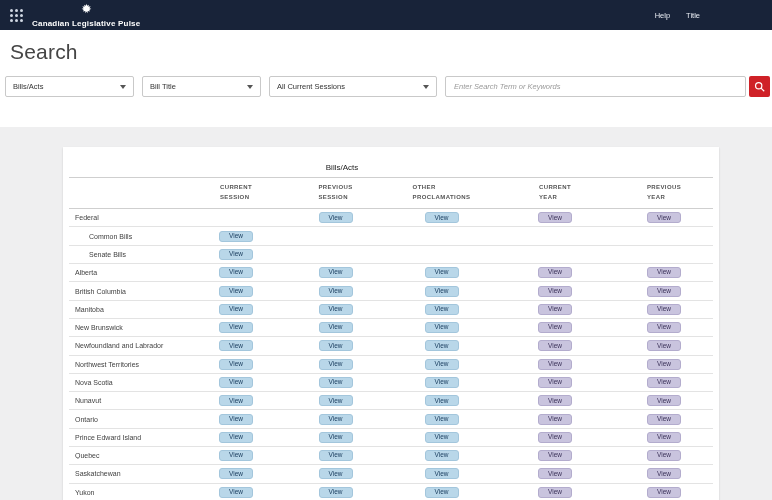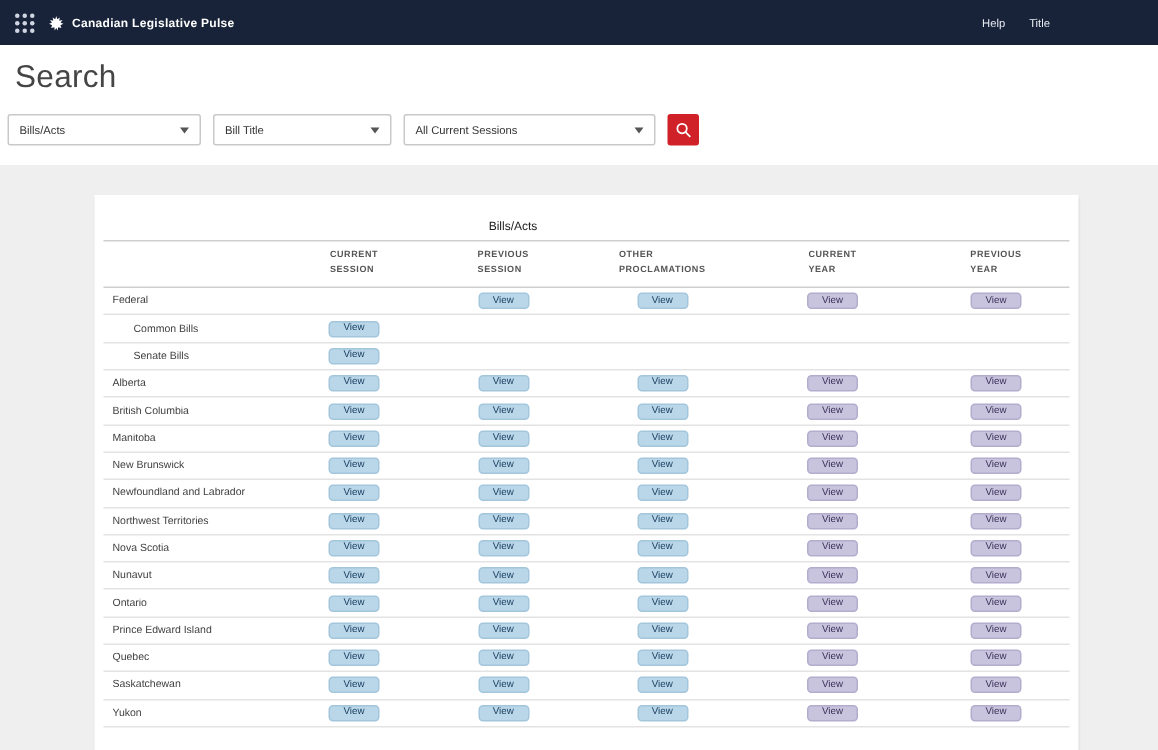--- a/index.html
+++ b/index.html
@@ -21,29 +21,29 @@
   }
   .nav-left { display: flex; align-items: center; gap: 9px; }
   .waffle {
     display: grid;
     grid-template-columns: repeat(3, 3px);
     grid-auto-rows: 3px;
     gap: 2px;
     cursor: pointer;
   }
   .waffle i { background: #cfd6e2; border-radius: 50%; width: 3px; height: 3px; }
-  .brand { display: flex; align-items: center; gap: 5px; }
+  .brand { display: flex; align-items: center; gap: 5px; flex-direction: column; }
   .leaf { display: inline-flex; width: 11px; height: 11px; }
   .leaf svg { width: 11px; height: 11px; }
   .brand-title { color: #ffffff; font-size: 8px; font-weight: bold; letter-spacing: 0.2px; }
   .nav-right { display: flex; gap: 16px; margin-right: 62px; }
   .nav-right a { color: #e8ecf3; font-size: 7.5px; text-decoration: none; cursor: pointer; }
 
   
-  .search-section { background: #ffffff; padding: 8px 2px 13px 5px; }
+  .search-section { background: #ffffff; padding: 8px 2px 30px 5px; }
   .search-section h1 {
     font-size: 21px;
     font-weight: 400;
     color: #454545;
     margin: 2px 0 12px 5px;
     letter-spacing: 0.2px;
   }
   .controls { display: flex; align-items: center; }
   .dropdown {
     height: 21px;
@@ -219,20 +219,21 @@
         <span class="caret"></span>
       </div>
       <div class="dropdown dd-2">
         <span>Bill Title</span>
         <span class="caret"></span>
       </div>
       <div class="dropdown dd-3">
         <span>All Current Sessions</span>
         <span class="caret"></span>
       </div>
+      <input class="search-input" type="text" placeholder="Enter Search Term or Keywords" style="">
       <button class="search-btn">
         <span style="display:inline-flex;">
           <svg viewBox="0 0 14 14" width="11" height="11">
               <circle cx="6" cy="6" r="4" fill="none" stroke="#ffffff" stroke-width="1.5"></circle>
               <line x1="9" y1="9" x2="13" y2="13" stroke="#ffffff" stroke-width="1.5"></line>
             </svg>
         </span>
       </button>
     </div>
   </section>

